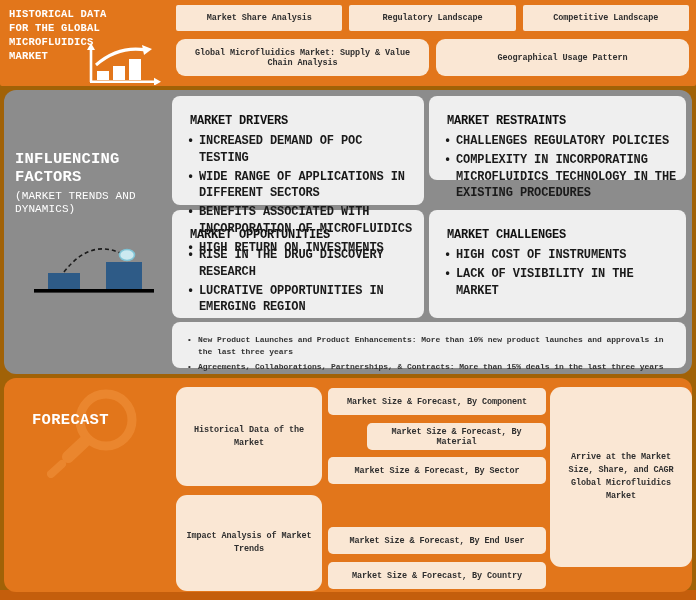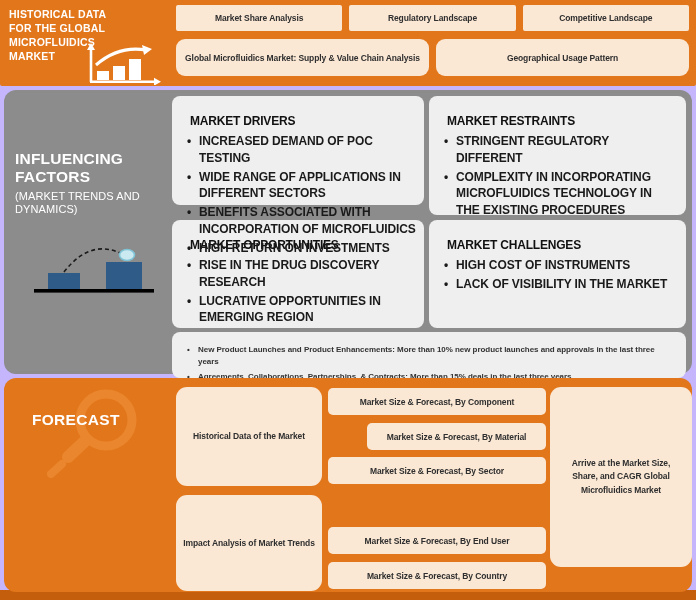--- a/index.html
+++ b/index.html
@@ -1,18 +1,18 @@
 <!DOCTYPE html>
 <html><head>
 <meta charset="utf-8">
 <style>
   html,body{margin:0;padding:0;background:#ffffff;}
   #canvas{
-    position:relative;width:696px;height:600px;background:#c4b5fd;
-    font-family:Liberation Sans, sans-serif;overflow:hidden;
+    position:relative;width:696px;height:600px;background:#a16207;
+    font-family:Liberation Mono, monospace;overflow:hidden;
   }
   
   .sec-historical{
     position:absolute;left:0;top:0;width:696px;height:86px;
     background:#E2761B;border-radius:0 0 2px 2px;
   }
   .hist-title{
     position:absolute;left:9px;top:8px;width:180px;
     color:#ffffff;font-weight:bold;font-size:10.5px;line-height:1.32;
     letter-spacing:.2px;
@@ -38,21 +38,21 @@
   .infl-title{font-size:15.5px;font-weight:bold;line-height:1.18;letter-spacing:.2px;}
   .infl-subtitle{font-size:11px;line-height:1.2;margin-top:3px;letter-spacing:.1px;}
   .infl-icon{position:absolute;left:28px;top:146px;}
   .infl-grid{position:absolute;left:168px;top:6px;right:6px;}
   .infl-row{display:flex;gap:5px;}
   .panel{
     background:#EFEFEF;border-radius:8px;box-sizing:border-box;
     padding:16px 8px 8px 12px;
   }
   .panel-a{width:252px;height:109px;}
-  .panel-b{flex:1;height:119px;}
+  .panel-b{flex:1;height:84px;}
   .row2{margin-top:5px;}
   .row2 .panel{height:108px;}
   .panel h3{
     margin:2px 0 5px 6px;font-size:12px;font-weight:bold;color:#111111;
     letter-spacing:-.2px;
   }
   .panel ul,.dev-box ul{margin:0;padding:0;list-style:none;}
   .panel li{
     position:relative;padding-left:15px;margin:2px 0;
     font-size:12px;font-weight:bold;color:#1A1A1A;line-height:1.4;
@@ -170,21 +170,21 @@
           <ul>
             <li>INCREASED DEMAND OF POC TESTING</li>
             <li>WIDE RANGE OF APPLICATIONS IN DIFFERENT SECTORS</li>
             <li>BENEFITS ASSOCIATED WITH INCORPORATION OF MICROFLUIDICS</li>
             <li>HIGH RETURN ON INVESTMENTS</li>
           </ul>
         </div>
         <div class="panel panel-b">
           <h3>MARKET RESTRAINTS</h3>
           <ul>
-            <li>STRINGENT REGULATORY DIFFERENT</li>
+            <li>CHALLENGES REGULATORY POLICIES</li>
             <li>COMPLEXITY IN INCORPORATING MICROFLUIDICS TECHNOLOGY IN THE EXISTING PROCEDURES</li>
           </ul>
         </div>
       </div>
       <div class="infl-row row2">
         <div class="panel panel-a">
           <h3>MARKET OPPORTUNITIES</h3>
           <ul>
             <li>RISE IN THE DRUG DISCOVERY RESEARCH</li>
             <li>LUCRATIVE OPPORTUNITIES IN EMERGING REGION</li>

